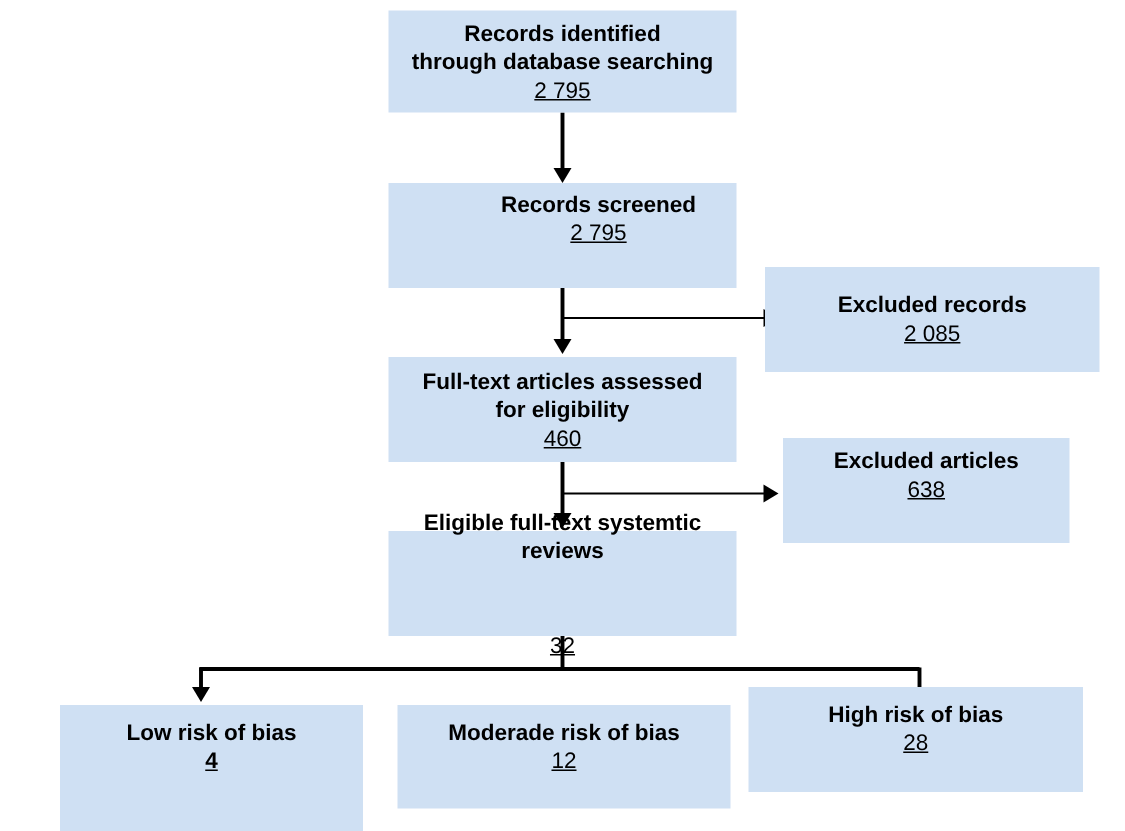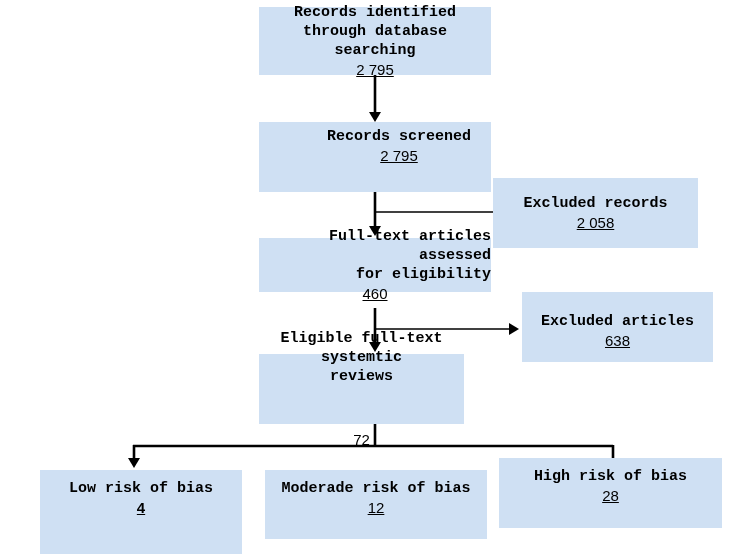--- a/index.html
+++ b/index.html
@@ -28,31 +28,30 @@
     color: #000;
     z-index: 2;
   }
   .box.v-center { justify-content: center; }
   .box.v-top { justify-content: flex-start; }
   .box .title {
     font-weight: bold;
     font-size: 15px;
     line-height: 19px;
     white-space: pre-line;
-    font-family: Liberation Mono, monospace;
   }
   .box .value {
     font-size: 15px;
     line-height: 19px;
     white-space: pre-line;
     text-decoration: underline;
   }
   .box .value.bold { font-weight: bold; }
   .pad5 { padding-top: 5px; padding-left: 48px; }
-  .pad6 { padding-top: 20px; }
+  .pad6 { padding-top: 6px; }
   .pad9 { padding-top: 9px; }
 </style>
 </head>
 <body>
 
 <div class="canvas">
 
   <svg class="connectors" viewBox="0 0 750 554" xmlns="http://www.w3.org/2000/svg" aria-hidden="true">
 
     <g>
@@ -94,40 +93,40 @@
     <div class="title">Records identified
 through database searching</div>
     <div class="value">2 795</div>
   </div>
 
   <div class="box v-top pad5" style="left:259px; top:122px; width:232px; height:70px;">
     <div class="title">Records screened</div>
     <div class="value">2 795</div>
   </div>
 
-  <div class="box v-center" style="left:493px; top:178px; width:205px; height:70px;">
+  <div class="box v-center" style="left:510px; top:178px; width:223px; height:70px;">
     <div class="title">Excluded records</div>
-    <div class="value">2 058</div>
+    <div class="value">2 085</div>
   </div>
 
-  <div class="box v-center" style="left:259px; top:238px; width:232px; height:54px;text-align:right;">
+  <div class="box v-center" style="left:259px; top:238px; width:232px; height:70px;">
     <div class="title">Full-text articles assessed
 for eligibility</div>
     <div class="value">460</div>
   </div>
 
   <div class="box v-top pad6" style="left:522px; top:292px; width:191px; height:70px;">
     <div class="title">Excluded articles</div>
     <div class="value">638</div>
   </div>
 
-  <div class="box v-center" style="left:259px; top:354px; width:205px; height:70px;gap:44px;">
+  <div class="box v-center" style="left:259px; top:354px; width:232px; height:70px;gap:44px;">
     <div class="title">Eligible full-text systemtic
 reviews</div>
-    <div class="value">72</div>
+    <div class="value">32</div>
   </div>
 
   <div class="box v-top pad9" style="left:40px; top:470px; width:202px; height:90px;">
     <div class="title">Low risk of bias</div>
     <div class="value bold">4</div>
   </div>
 
   <div class="box v-top pad9" style="left:265px; top:470px; width:222px; height:69px;">
     <div class="title">Moderade risk of bias</div>
     <div class="value">12</div>

